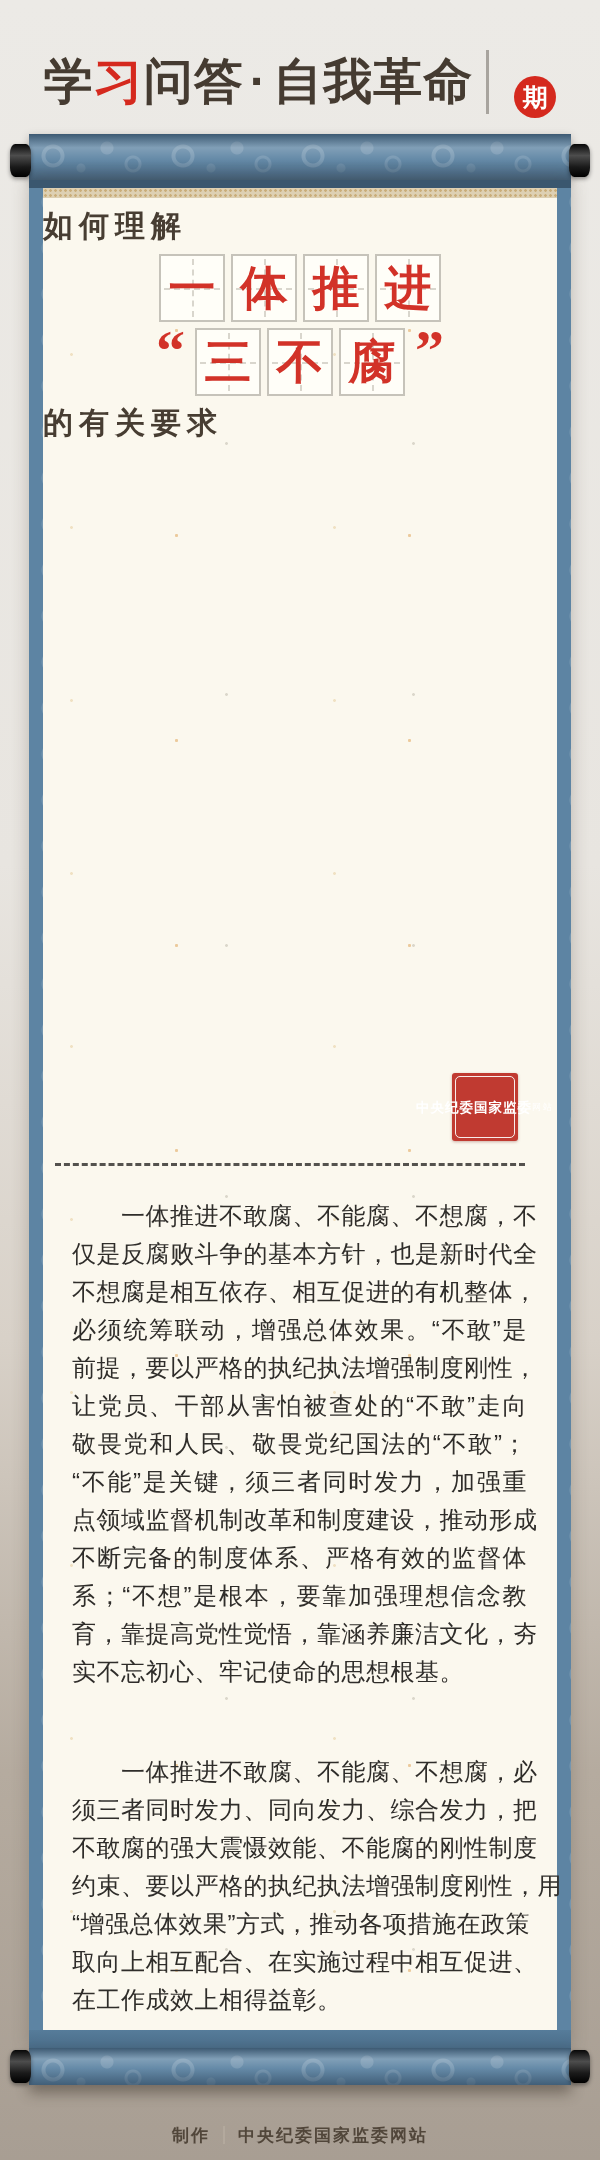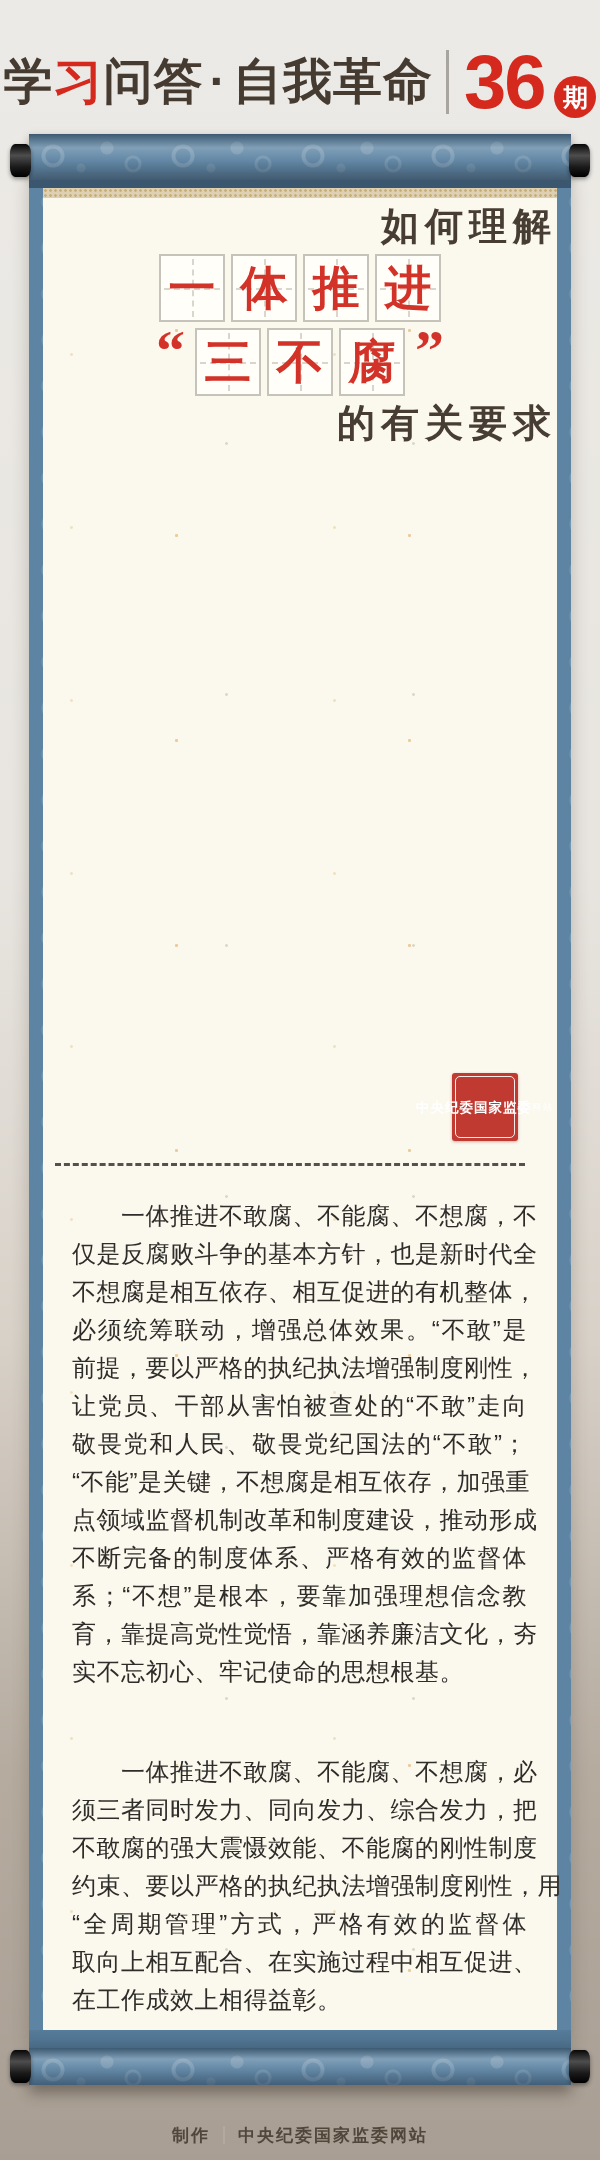--- a/index.html
+++ b/index.html
@@ -45,22 +45,22 @@
     background-image:
       radial-gradient(circle, rgba(224,165,90,0.55) 1.2px, rgba(224,165,90,0) 2px),
       radial-gradient(circle, rgba(180,175,160,0.45) 1px, rgba(180,175,160,0) 1.8px),
       radial-gradient(circle, rgba(222,190,130,0.4) 1px, rgba(222,190,130,0) 1.8px);
     background-size:233px 205px,187px 251px,263px 173px;
     background-position:17px 40px,90px 130px,160px 80px;}
   .silk-band{position:absolute;left:0;top:0;width:514px;height:10px;background-color:#DDD0B3;
     background-image:radial-gradient(circle, rgba(185,145,75,0.55) 1px, rgba(185,145,75,0) 1.6px);
     background-size:5px 5px;}
   
-  .q-line{position:absolute;left:0;width:514px;height:40px;line-height:40px;text-align:right;
-    font-size:38px;font-weight:700;color:#473D32;letter-spacing:6px;}
+  .q-line{position:absolute;left:0;width:514px;height:40px;line-height:40px;text-align:left;
+    font-size:30px;font-weight:700;color:#473D32;letter-spacing:6px;}
   .q1{top:18px;} .q2{top:215px;}
   .box-row{position:absolute;left:0;width:514px;display:flex;justify-content:center;gap:6px;}
   .row1{top:66px;} .row2{top:140px;}
   .pbox{position:relative;width:66px;height:68px;background:#FFFEF8;border:2px solid #C6C3BA;
     box-sizing:border-box;}
   .pbox::before{content:"";position:absolute;left:50%;top:3px;bottom:3px;border-left:2px dashed #D9D6CD;}
   .pbox::after{content:"";position:absolute;top:50%;left:3px;right:3px;border-top:2px dashed #D9D6CD;}
   .pbox span{position:absolute;inset:0;display:flex;align-items:center;justify-content:center;
     font-size:47px;font-weight:700;color:#D23228;z-index:2;}
   .quote{font-size:58px;font-weight:700;color:#D23228;line-height:46px;
@@ -92,21 +92,20 @@
   .ftr-div{width:2px;height:18px;background:#B3A99D;margin:0 13px;}
 </style>
 </head>
 <body>
 
 <div class="stage">
 
   <div class="hdr">
     <div class="hdr-title"><span>学</span><span class="hdr-red">习</span><span>问答</span><span class="hdr-dot">·</span><span>自我革命</span></div>
     <div class="hdr-div"></div>
-    <div class="hdr-issue">36</div>
     <div class="hdr-badge">期</div>
   </div>
 
   <div class="roller roller-top cloud">
     <div class="roller-shade"></div>
   </div>
   <div class="cap" style="left:10px;top:144px;"></div>
   <div class="cap" style="left:569px;top:144px;"></div>
 
   <div class="scroll-body">
@@ -160,34 +159,34 @@
       <div class="dash-rule"></div>
 
       <div class="bodytext p1">
         <div class="tl tl-first">一体推进不敢腐、不能腐、不想腐，不</div>
         <div class="tl">仅是反腐败斗争的基本方针，也是新时代全</div>
         <div class="tl">不想腐是相互依存、相互促进的有机整体，</div>
         <div class="tl">必须统筹联动，增强总体效果。“不敢”是</div>
         <div class="tl">前提，要以严格的执纪执法增强制度刚性，</div>
         <div class="tl">让党员、干部从害怕被查处的“不敢”走向</div>
         <div class="tl">敬畏党和人民、敬畏党纪国法的“不敢”；</div>
-        <div class="tl">“不能”是关键，不想腐是相互依存，加强重</div>
+        <div class="tl">“不能”是关键，须三者同时发力，加强重</div>
         <div class="tl">点领域监督机制改革和制度建设，推动形成</div>
         <div class="tl">不断完备的制度体系、严格有效的监督体</div>
         <div class="tl">系；“不想”是根本，要靠加强理想信念教</div>
         <div class="tl">育，靠提高党性觉悟，靠涵养廉洁文化，夯</div>
         <div class="tl tl-last">实不忘初心、牢记使命的思想根基。</div>
       </div>
 
       <div class="bodytext p2">
         <div class="tl tl-first">一体推进不敢腐、不能腐、不想腐，必</div>
         <div class="tl">须三者同时发力、同向发力、综合发力，把</div>
         <div class="tl">不敢腐的强大震慑效能、不能腐的刚性制度</div>
         <div class="tl">约束、要以严格的执纪执法增强制度刚性，用</div>
-        <div class="tl">“全周期管理”方式，严格有效的监督体</div>
+        <div class="tl">“增强总体效果”方式，推动各项措施在政策</div>
         <div class="tl">取向上相互配合、在实施过程中相互促进、</div>
         <div class="tl tl-last">在工作成效上相得益彰。</div>
       </div>
     </div>
   </div>
 
   <div class="roller roller-bottom cloud">
     <div class="roller-shade"></div>
   </div>
   <div class="cap" style="left:10px;top:2050px;"></div>

